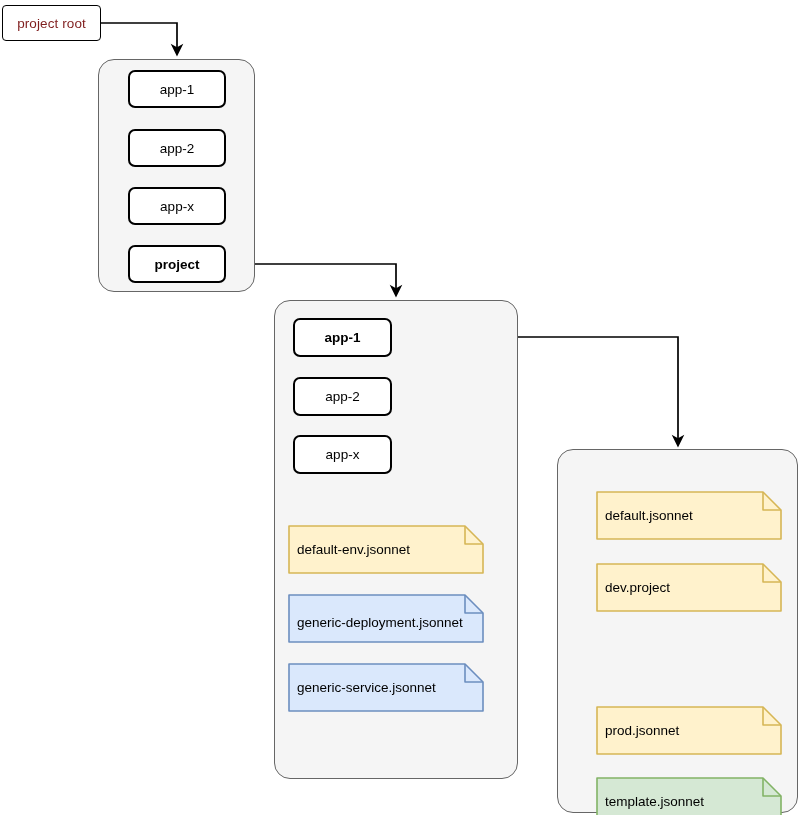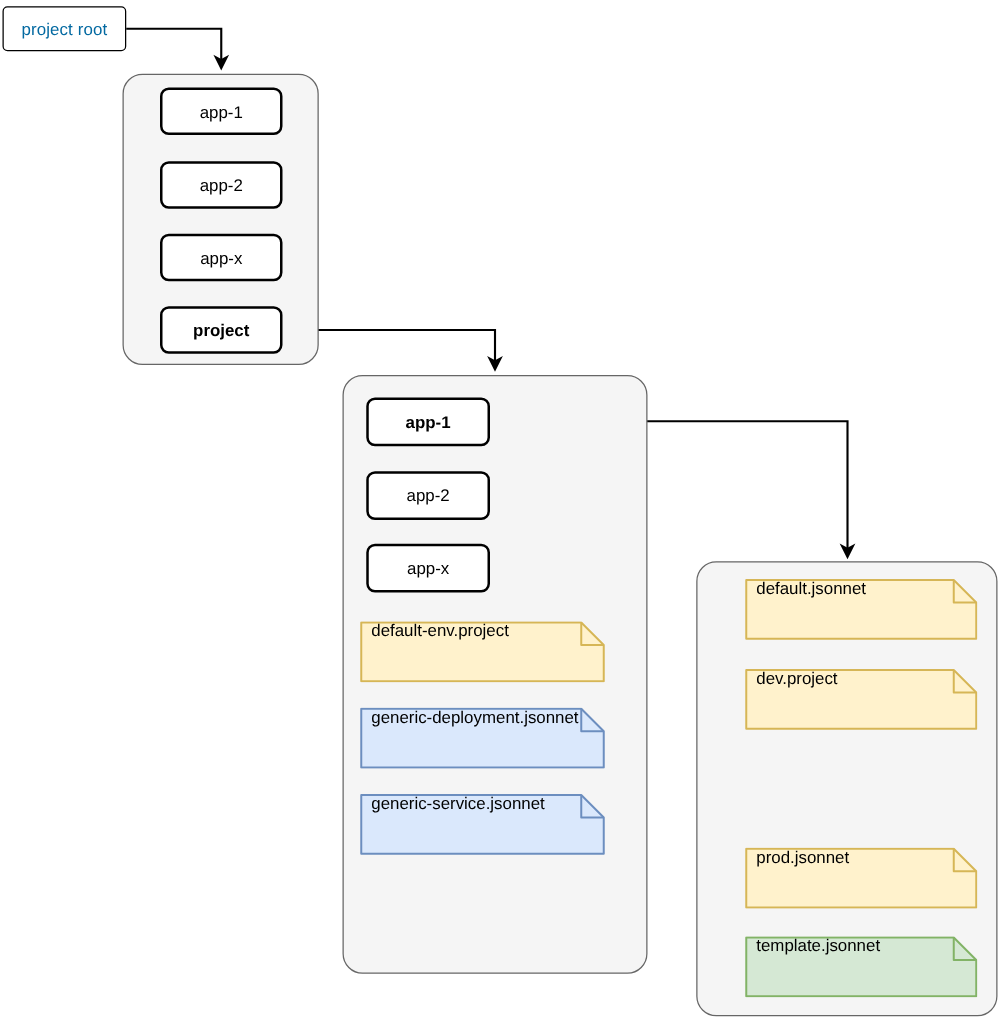--- a/index.html
+++ b/index.html
@@ -31,21 +31,21 @@
   .node-plain {
     position: absolute;
     box-sizing: border-box;
     background: #ffffff;
     border: 1.4px solid #000000;
     border-radius: 4px;
     display: flex;
     align-items: center;
     justify-content: center;
     font-size: 13.5px;
-    color: #0369a1;
+    color: #7f1d1d;
     letter-spacing: 0.1px;
   }
   
   .group-box {
     position: absolute;
     box-sizing: border-box;
     background: #f5f5f5;
     border: 1.6px solid #666666;
     border-radius: 16px;
   }
@@ -61,20 +61,22 @@
     justify-content: center;
     font-size: 13.5px;
     color: #000000;
     text-align: right;
   }
   .node-app.is-bold { font-weight: bold; }
   
   .node-file {
     position: absolute;
     display: flex;
+    align-items: center;
+    margin-top: 28px;
   }
   .node-file svg { position: absolute; left: 0; top: 0; }
   .node-file .file-label {
     position: relative;
     z-index: 2;
     padding-left: 9px;
     font-size: 13.5px;
     color: #000000;
     white-space: nowrap;
   }
@@ -133,21 +135,21 @@
   </div>
   <div class="node-app" style="left:293px; top:435px; width:99px; height:39px;">
     <span>app-x</span>
   </div>
 
   <div class="node-file" style="left:288px; top:497px; width:196px; height:49px;">
     <svg width="196" height="49" viewBox="0 0 196 49">
       <path d="M1,1 L177,1 L195,19 L195,48 L1,48 Z" fill="#fff2cc" stroke="#d6b656" stroke-width="1.6" stroke-linejoin="round"></path>
       <path d="M177,1 L177,19 L195,19" fill="none" stroke="#d6b656" stroke-width="1.6" stroke-linejoin="round"></path>
     </svg>
-    <span class="file-label">default-env.project</span>
+    <span class="file-label">default-env.jsonnet</span>
   </div>
 
   <div class="node-file" style="left:288px; top:566px; width:196px; height:57px;">
     <svg width="196" height="49" viewBox="0 0 196 49">
       <path d="M1,1 L177,1 L195,19 L195,48 L1,48 Z" fill="#dae8fc" stroke="#6c8ebf" stroke-width="1.6" stroke-linejoin="round"></path>
       <path d="M177,1 L177,19 L195,19" fill="none" stroke="#6c8ebf" stroke-width="1.6" stroke-linejoin="round"></path>
     </svg>
     <span class="file-label">generic-deployment.jsonnet</span>
   </div>
 

